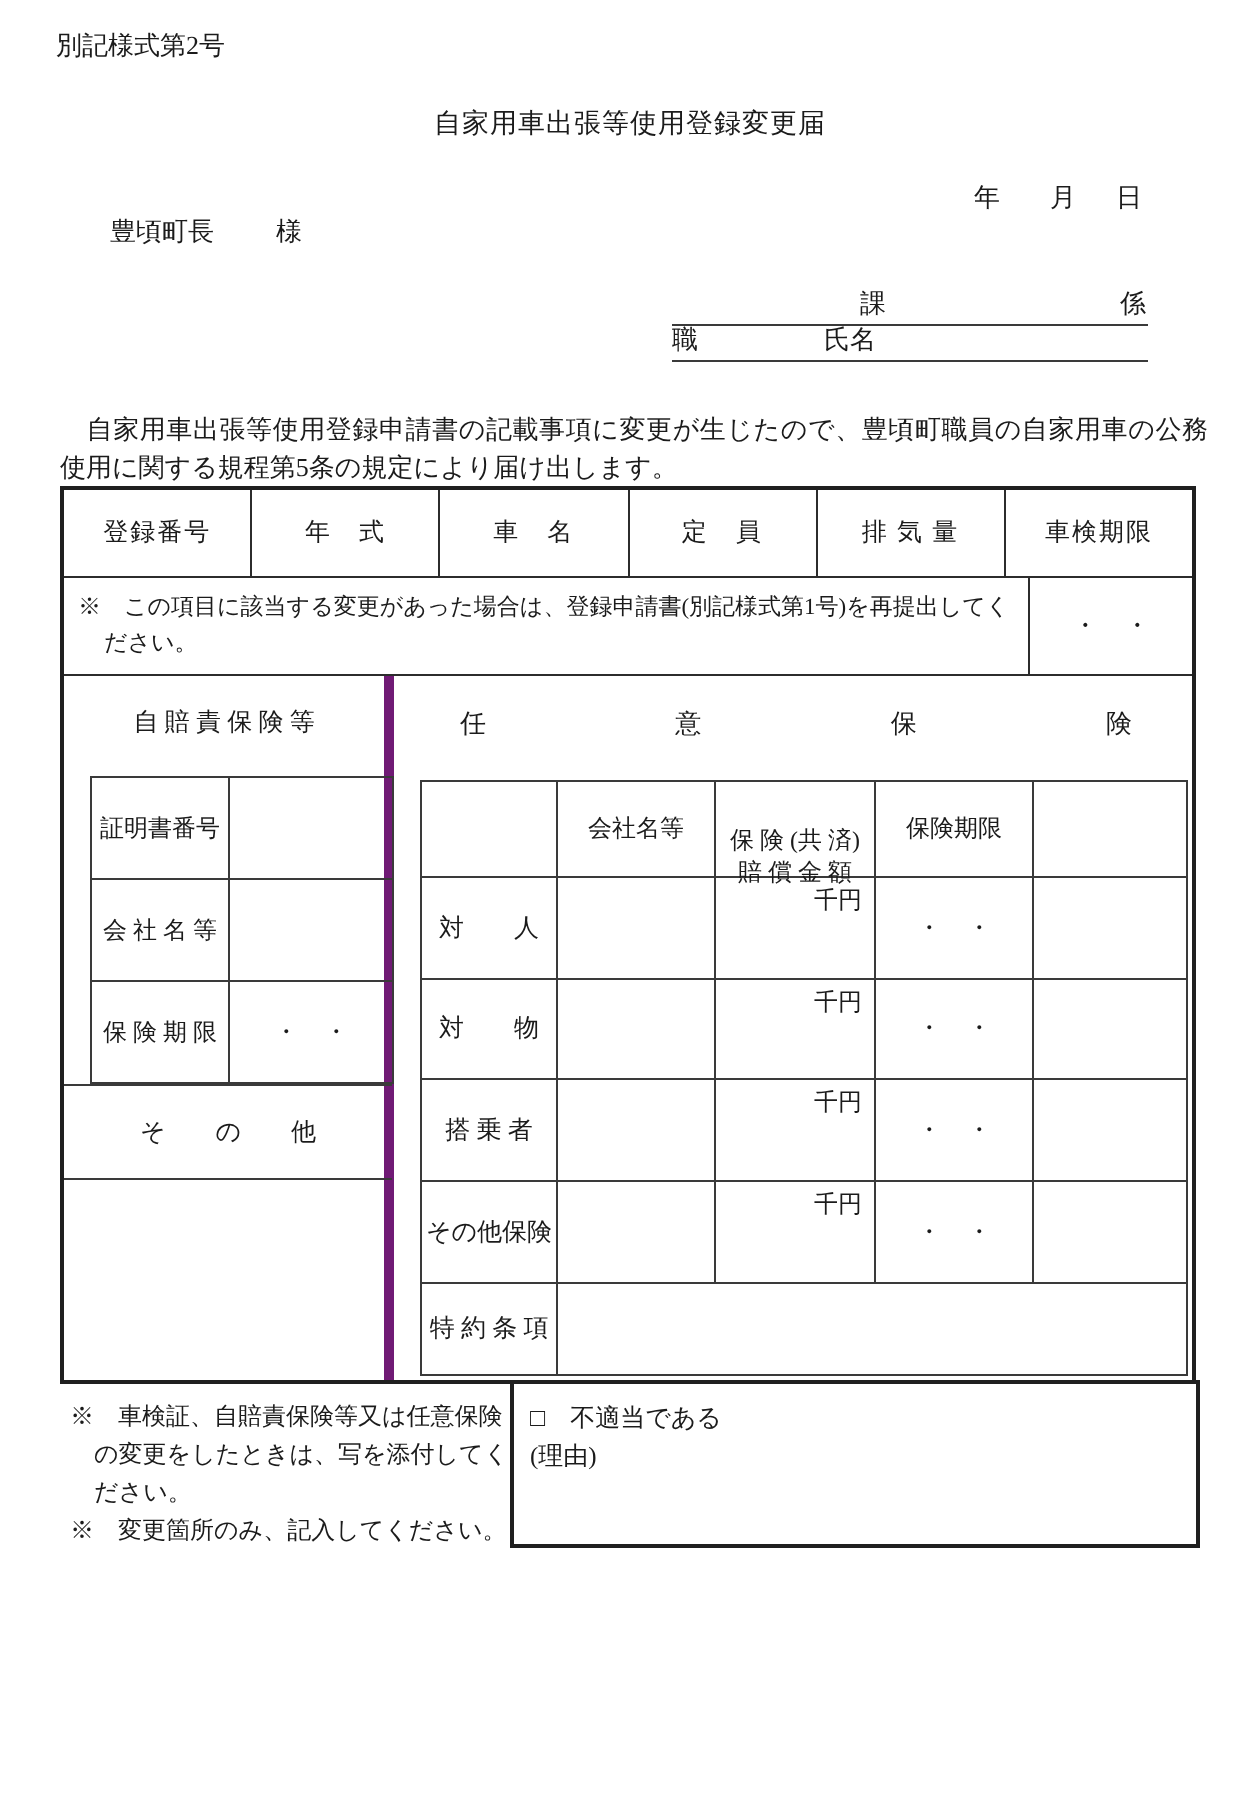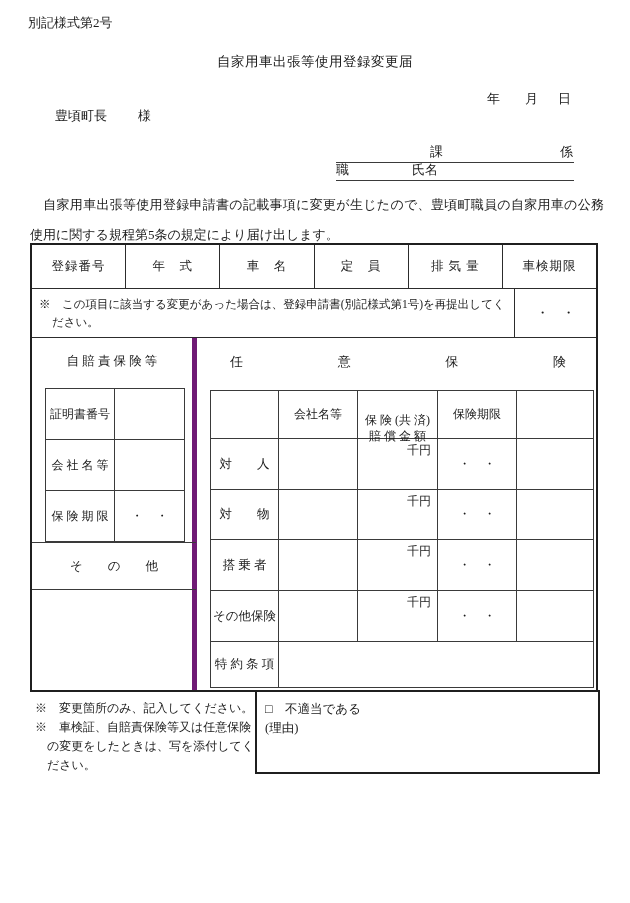--- a/index.html
+++ b/index.html
@@ -13,35 +13,35 @@
 
   .form-number { left:28px; top:14px; font-size:13px; }
   .doc-title { left:0; top:53px; width:100%; text-align:center; font-size:13.5px; letter-spacing:.5px; }
 
   .date-line { top:90px; font-size:13px; }
   .addr { top:107px; font-size:13px; }
 
   .sig-line { border-bottom:1px solid #3a3a3a; }
   .sig-line span { position:absolute; bottom:1px; font-size:13px; }
 
-  .body-par { left:30px; top:190px; width:574px; font-size:13px; line-height:30px; text-align:justify; }
+  .body-par { left:30px; top:205px; width:574px; font-size:13px; line-height:19px; text-align:justify; }
 
   
   .main-table { left:30px; top:243px; width:568px; height:449px; border:2px solid #1f1f1f; }
   .row-a1 { display:flex; height:44px; border-bottom:1px solid #2c2c2c; }
   .row-a1 .cell { flex:1 1 0; border-right:1px solid #2c2c2c; display:flex; align-items:center; justify-content:center; font-size:12.5px; letter-spacing:1px; }
   .row-a1 .cell:last-child { border-right:none; }
   .row-a2 { display:flex; height:49px; border-bottom:1px solid #2c2c2c; }
   .row-a2 .note-cell { width:483px; border-right:1px solid #2c2c2c; font-size:11.5px; line-height:18px; padding:6px 8px 0 20px; text-indent:-13px; }
   .row-a2 .dots-cell { flex:1 1 0; display:flex; align-items:center; justify-content:center; font-size:13px; }
 
   .sec-b { display:flex; height:352px; }
   .pane-left { position:relative; width:165px; border-right:5px solid #701a75; }
   .pane-left .sec-title { padding-top:15px; text-align:center; font-size:12.5px; }
-  .inner-left { position:absolute; left:13px; top:50px; width:140px; height:154px; border:1px solid #3a3a3a; }
+  .inner-left { position:absolute; left:13px; top:50px; width:152px; height:154px; border:1px solid #3a3a3a; }
   .inner-left .irow { display:flex; height:51px; border-bottom:1px solid #3a3a3a; }
   .inner-left .irow:last-child { height:50px; border-bottom:none; }
   .inner-left .lab { width:69px; border-right:1px solid #3a3a3a; display:flex; align-items:center; justify-content:center; font-size:12px; }
   .inner-left .val { flex:1 1 0; display:flex; align-items:center; justify-content:center; font-size:12.5px; }
   .other-box { position:absolute; left:0; top:204px; width:164px; height:48px; border-top:1px solid #3a3a3a; border-bottom:1px solid #3a3a3a; display:flex; align-items:center; justify-content:center; font-size:12.5px; }
 
   .pane-right { position:relative; flex:1 1 0; }
   .vol-title { display:flex; justify-content:space-between; padding:15px 30px 0 33px; font-size:13px; }
   .inner-right { position:absolute; left:13px; top:52px; width:384px; height:298px; border:1px solid #3a3a3a; display:flex; flex-direction:column; }
   .vrow { display:flex; border-bottom:1px solid #3a3a3a; }
@@ -188,22 +188,22 @@
           <div class="vrow">
             <div class="c c1 rlabel" style="font-size:12.5px;">特 約 条 項</div>
             <div class="c last"></div>
           </div>
         </div>
       </div>
     </div>
   </div>
 
   <div class="abs notes">
+    <p>※　車検証、自賠責保険等又は任意保険の変更をしたときは、写を添付してください。</p>
     <p>※　変更箇所のみ、記入してください。</p>
-    <p>※　車検証、自賠責保険等又は任意保険の変更をしたときは、写を添付してください。</p>
   </div>
 
   <div class="abs approval">
     <div class="acell right">
       <div>
         <span>□</span>　<span>不適当である</span>
       </div>
       <div>(理由)</div>
     </div>
   </div>

